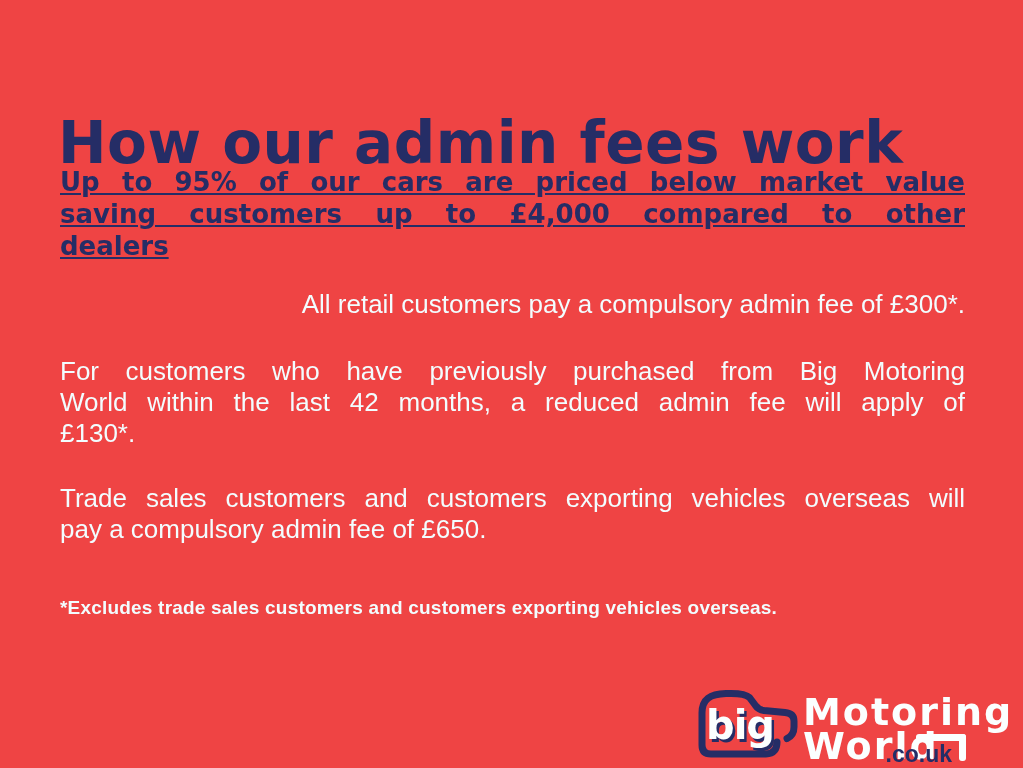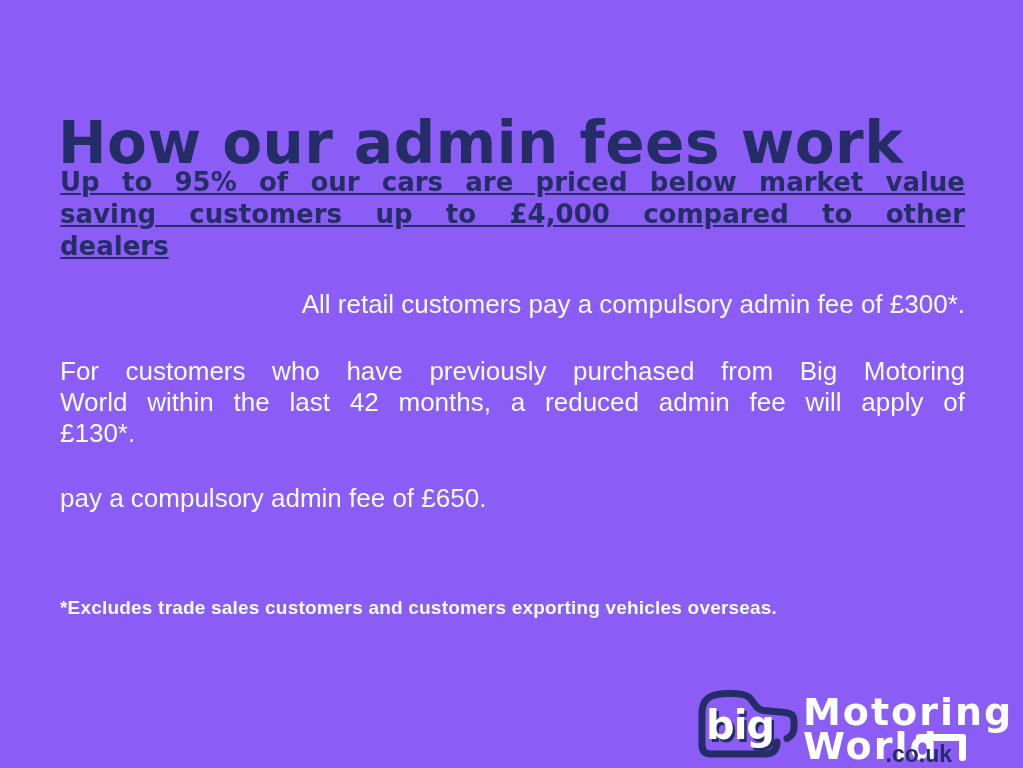--- a/index.html
+++ b/index.html
@@ -1,19 +1,19 @@
 <!DOCTYPE html>
 <html><head>
 <meta charset="utf-8">
 <style>
   html,body { margin:0; padding:0; background:#333; }
   .canvas {
     position:relative;
     width:1023px; height:768px;
-    background:#8b5cf6;
+    background:#ef4444;
     overflow:hidden;
     font-family:"DejaVu Sans", sans-serif;
   }
   .page-title {
     position:absolute; left:58px; top:74px; width:940px;
     font-family:"DejaVu Sans", sans-serif;
     font-weight:bold; font-size:58px; line-height:1.05;
     letter-spacing:0.5px;
     color:#252d66;
     white-space:nowrap;
@@ -88,20 +88,21 @@
     <div class="line">All retail customers pay a compulsory admin fee of £300*.</div>
   </div>
 
   <div class="bodypara para-returning">
     <div class="line stretch">For customers who have previously purchased from Big Motoring</div>
     <div class="line stretch">World within the last 42 months, a reduced admin fee will apply of</div>
     <div class="line">£130*.</div>
   </div>
 
   <div class="bodypara para-trade">
+    <div class="line stretch">Trade sales customers and customers exporting vehicles overseas will</div>
     <div class="line">pay a compulsory admin fee of £650.</div>
   </div>
 
   <div class="footnote">*Excludes trade sales customers and customers exporting vehicles overseas.</div>
 
   <div class="brand-logo">
     <svg class="car-svg" width="100" height="72" viewBox="0 0 100 72">
       <path d="M79 53 C79 60 76 65 68 65 L13 65 C7 65 4 62 4 56 L4 24
                C4 10 12 5 28 4.5 C40 4 48 5 51.5 8.5 L57.5 16.5
                C59.5 19.5 62.5 21 66 21.5 L87 23.5 C93 24 96 27 96 32

